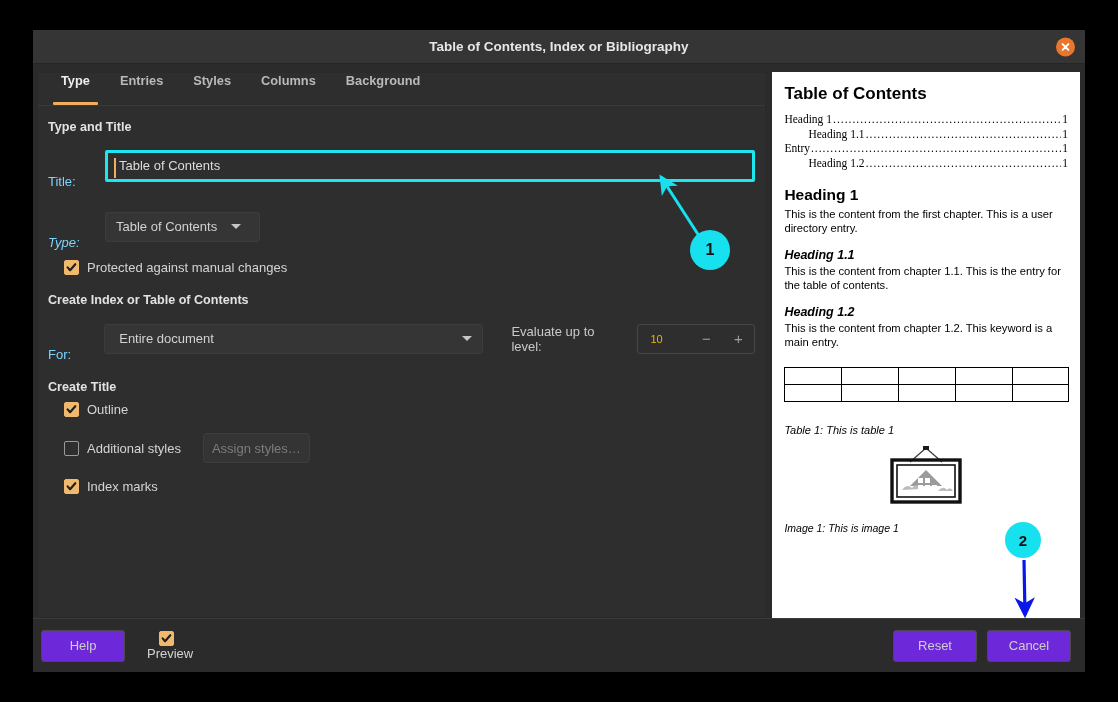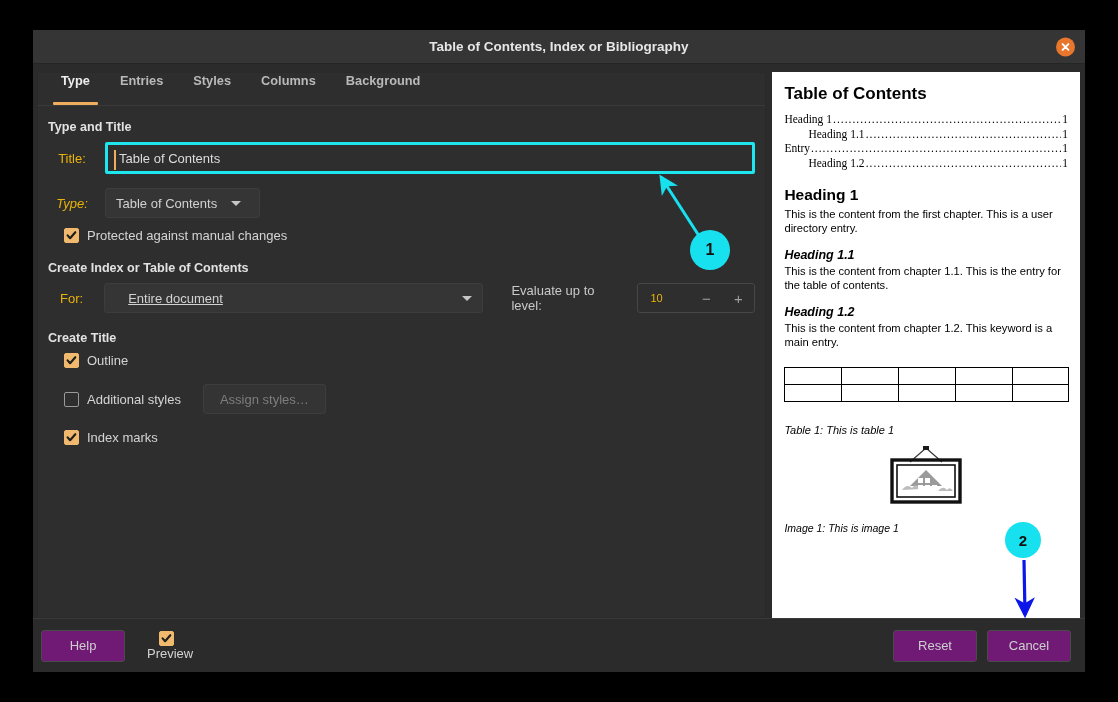--- a/index.html
+++ b/index.html
@@ -92,23 +92,24 @@
     color: #e2e2e2;
     font-size: 12.6px;
     font-weight: bold;
     margin: 0 0 8px 0;
   }
   .group-label.spaced { margin-top: 18px; }
 
   .row { display: flex; align-items: center; margin-bottom: 10px; }
 
   .field-label {
-    color: #eab308;
+    color: #7dd3fc;
     font-size: 13px;
-    text-align: center;
+    text-align: left;
+    margin-top: 32px;
   }
   .lbl-title { width: 48px; margin-right: 9px; }
   .lbl-type  { width: 48px; margin-right: 9px; font-style: italic; }
   .lbl-for   { width: 48px; margin-right: 9px; }
 
   .text-input {
     flex: 1 1 auto;
     height: 29px;
     background: #2b2b2b;
     border: 1px solid #4a4a4a;
@@ -146,21 +147,21 @@
     border: 1px solid #3d3d3d;
     border-radius: 3px;
     display: flex; align-items: center;
     color: #d2d2d2;
     font-size: 13px;
     padding: 0 10px;
     cursor: pointer;
     position: relative;
   }
   .combo.type-combo { width: 155px; }
-  .combo.for-combo  { width: 385px; padding-left: 23px; text-decoration: underline; }
+  .combo.for-combo  { width: 385px; padding-left: 14px; }
   .combo .caret-dn {
     margin-left: auto;
     width: 0; height: 0;
     border-left: 5px solid transparent;
     border-right: 5px solid transparent;
     border-top: 5px solid #c6c6c6;
   }
   .combo.type-combo .caret-dn { margin-left: 14px; }
 
   .checkrow { display: flex; align-items: center; margin: 6px 0 0 16px; }
@@ -202,21 +203,21 @@
     display: flex; align-items: center; justify-content: center;
     color: #9e9e9e;
     font-size: 15px;
     cursor: pointer;
     user-select: none;
   }
 
   .assign-btn {
     margin-left: 22px;
     height: 30px;
-    padding: 0 16px;
+    padding: 0 8px;
     background: #343434;
     border: 1px solid #3d3d3d;
     border-radius: 3px;
     color: #7d7d7d;
     font-size: 13px;
     font-family: "Liberation Sans", sans-serif;
     display: flex; align-items: center;
     cursor: default;
   }
 
@@ -292,21 +293,21 @@
     flex: 0 0 auto;
     height: 54px;
     display: flex; align-items: center;
     padding: 0 14px 0 8px;
     border-top: 1px solid #3a3a3a;
   }
   .btn {
     height: 32px;
     min-width: 84px;
     padding: 0 18px;
-    background: #701a75;
+    background: #6d28d9;
     border: 1px solid #4a4a4a;
     border-radius: 3px;
     color: #cfcfcf;
     font-size: 13px;
     font-family: "Liberation Sans", sans-serif;
     display: flex; align-items: center; justify-content: center;
     cursor: pointer;
   }
   .footer-left { display: flex; align-items: center; gap: 14px; }
   .footer-right { margin-left: auto; display: flex; align-items: center; gap: 10px; }

